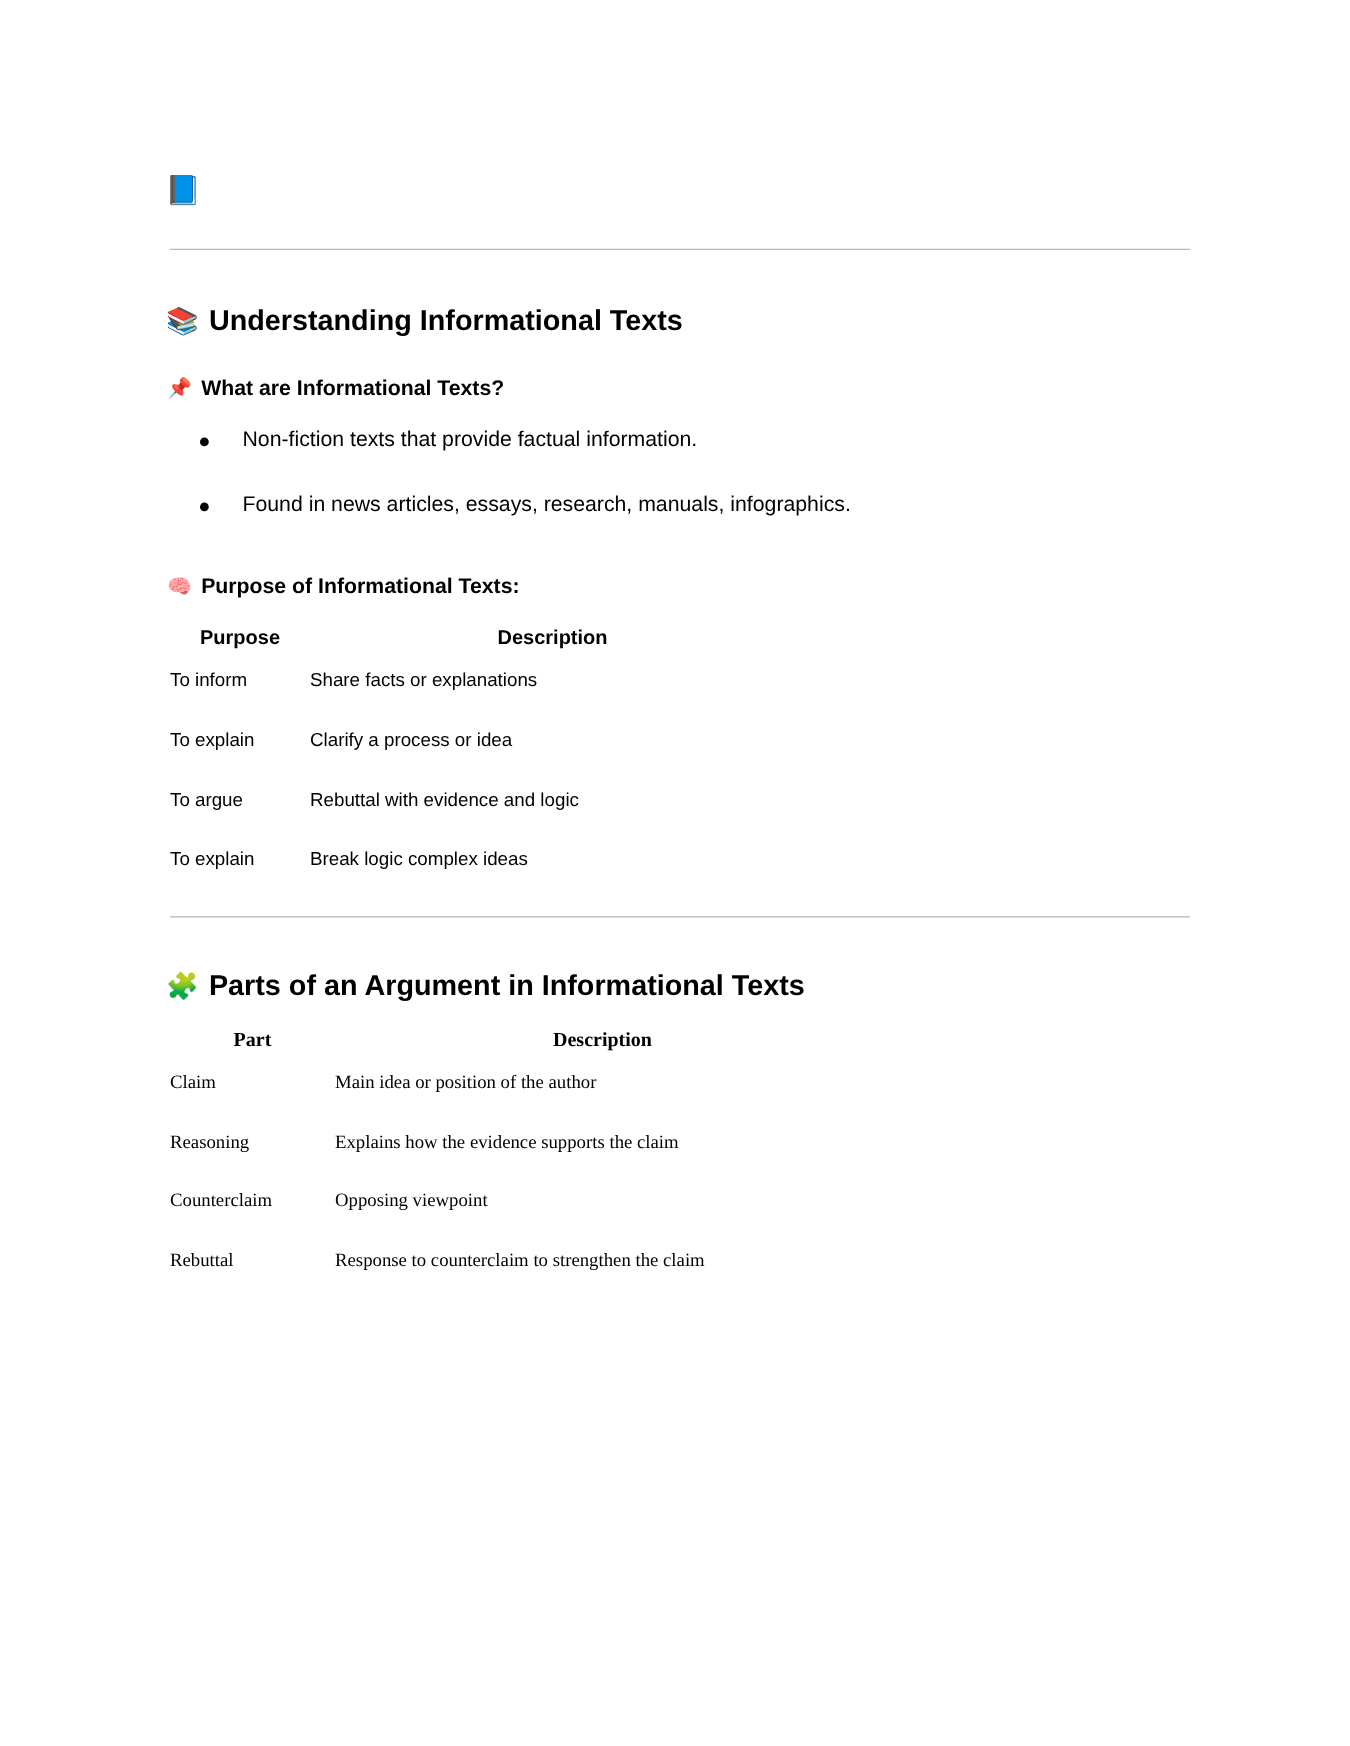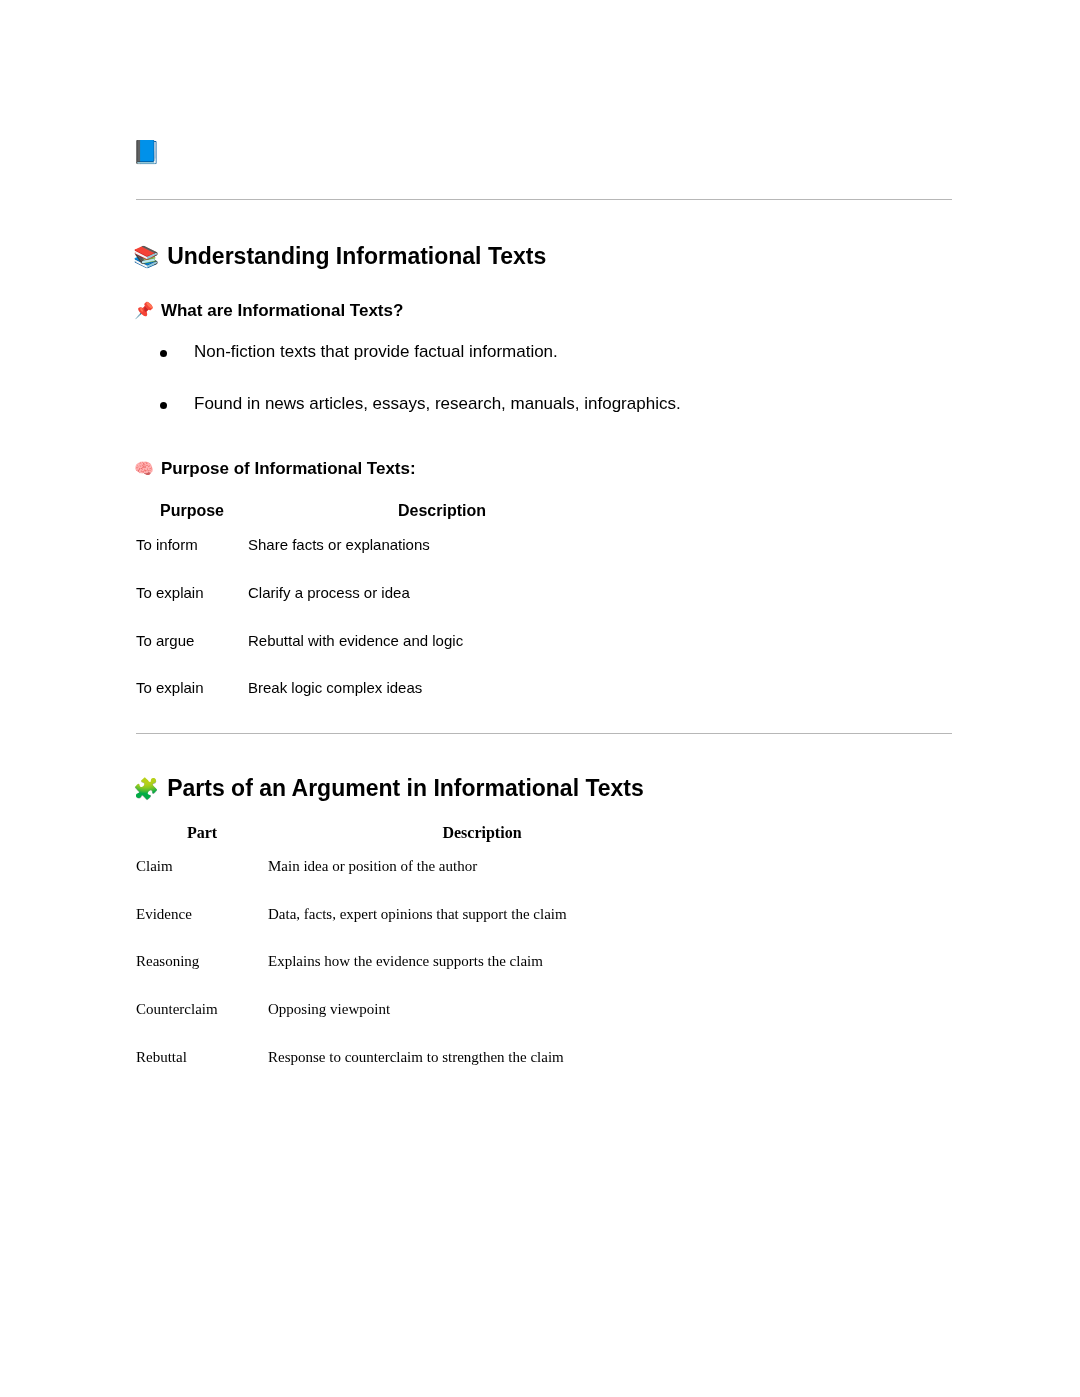--- a/index.html
+++ b/index.html
@@ -239,24 +239,20 @@
           <th>Part</th>
           <th>Description</th>
         </tr>
       </thead>
       <tbody>
         <tr>
           <td>Claim</td>
           <td>Main idea or position of the author</td>
         </tr>
         <tr>
-          <td>Evidence</td>
-          <td>Data, facts, expert opinions that support the claim</td>
-        </tr>
-        <tr>
           <td>Reasoning</td>
           <td>Explains how the evidence supports the claim</td>
         </tr>
         <tr>
           <td>Counterclaim</td>
           <td>Opposing viewpoint</td>
         </tr>
         <tr>
           <td>Rebuttal</td>
           <td>Response to counterclaim to strengthen the claim</td>

